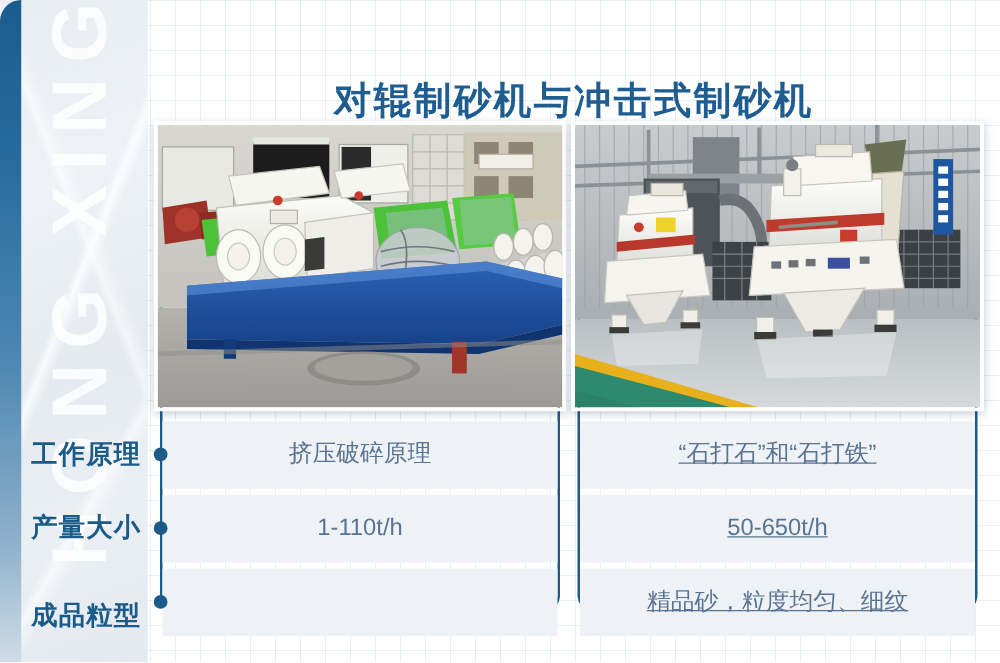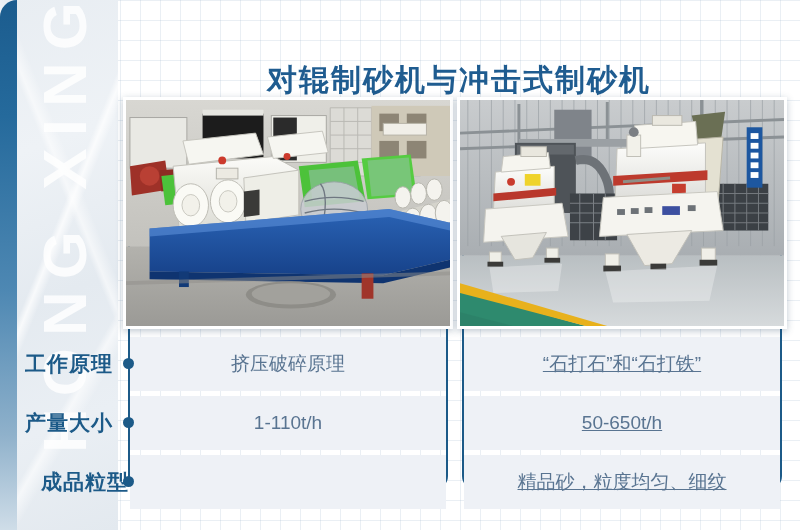--- a/index.html
+++ b/index.html
@@ -146,21 +146,21 @@
     line-height: 54px;
     text-align: left;
     font-size: 21px;
     font-weight: bold;
     letter-spacing: 1px;
     color: #1c5a88;
     margin-left: 17px;
   }
   .row-label.r1 { top: 337px; }
   .row-label.r2 { top: 396px; }
-  .row-label.r3 { top: 455px; text-align: right; }
+  .row-label.r3 { top: 466px; }
 
   .bullet {
     position: absolute;
     left: 123px;
     width: 11px;
     height: 11px;
     border-radius: 50%;
     background: #1c5a88;
   }
   .bullet.r1 { top: 358px; }

